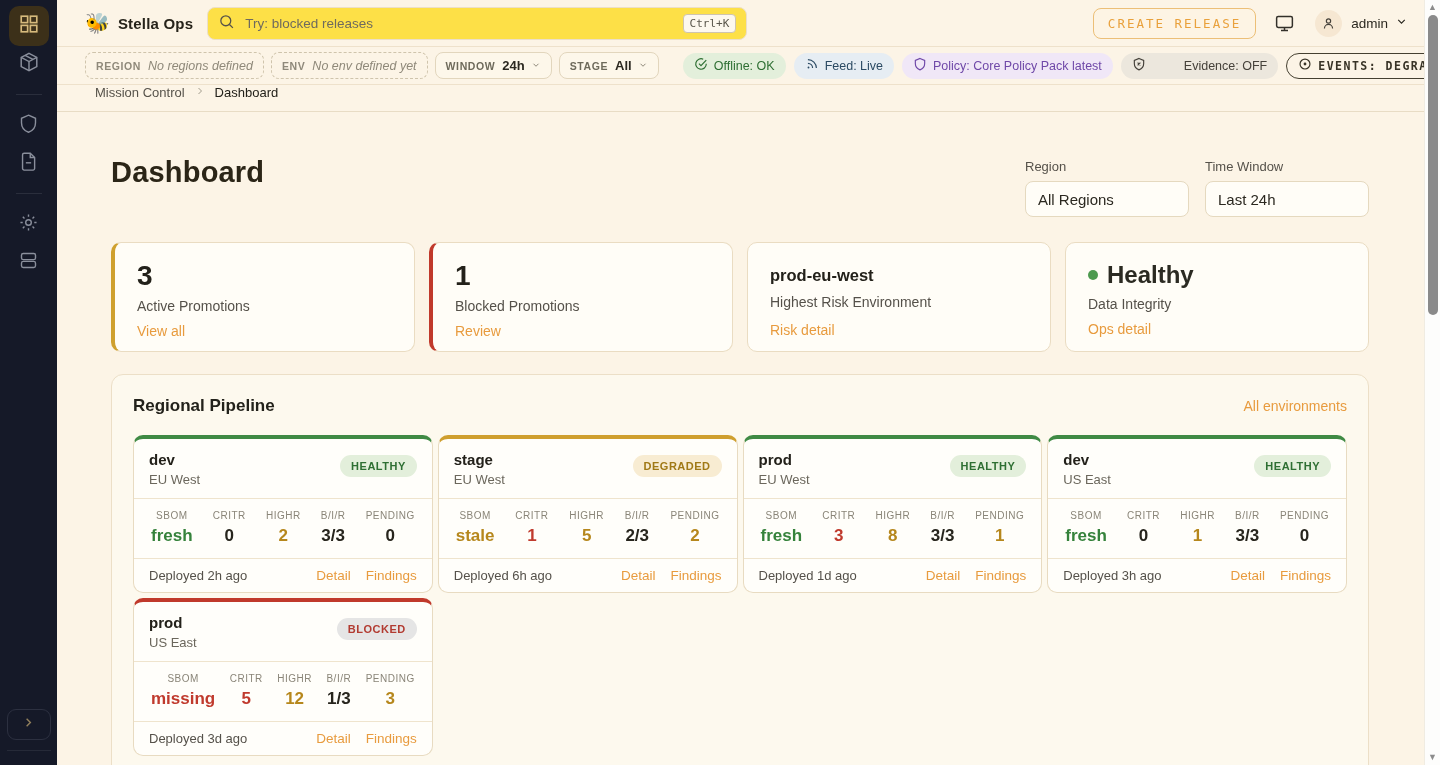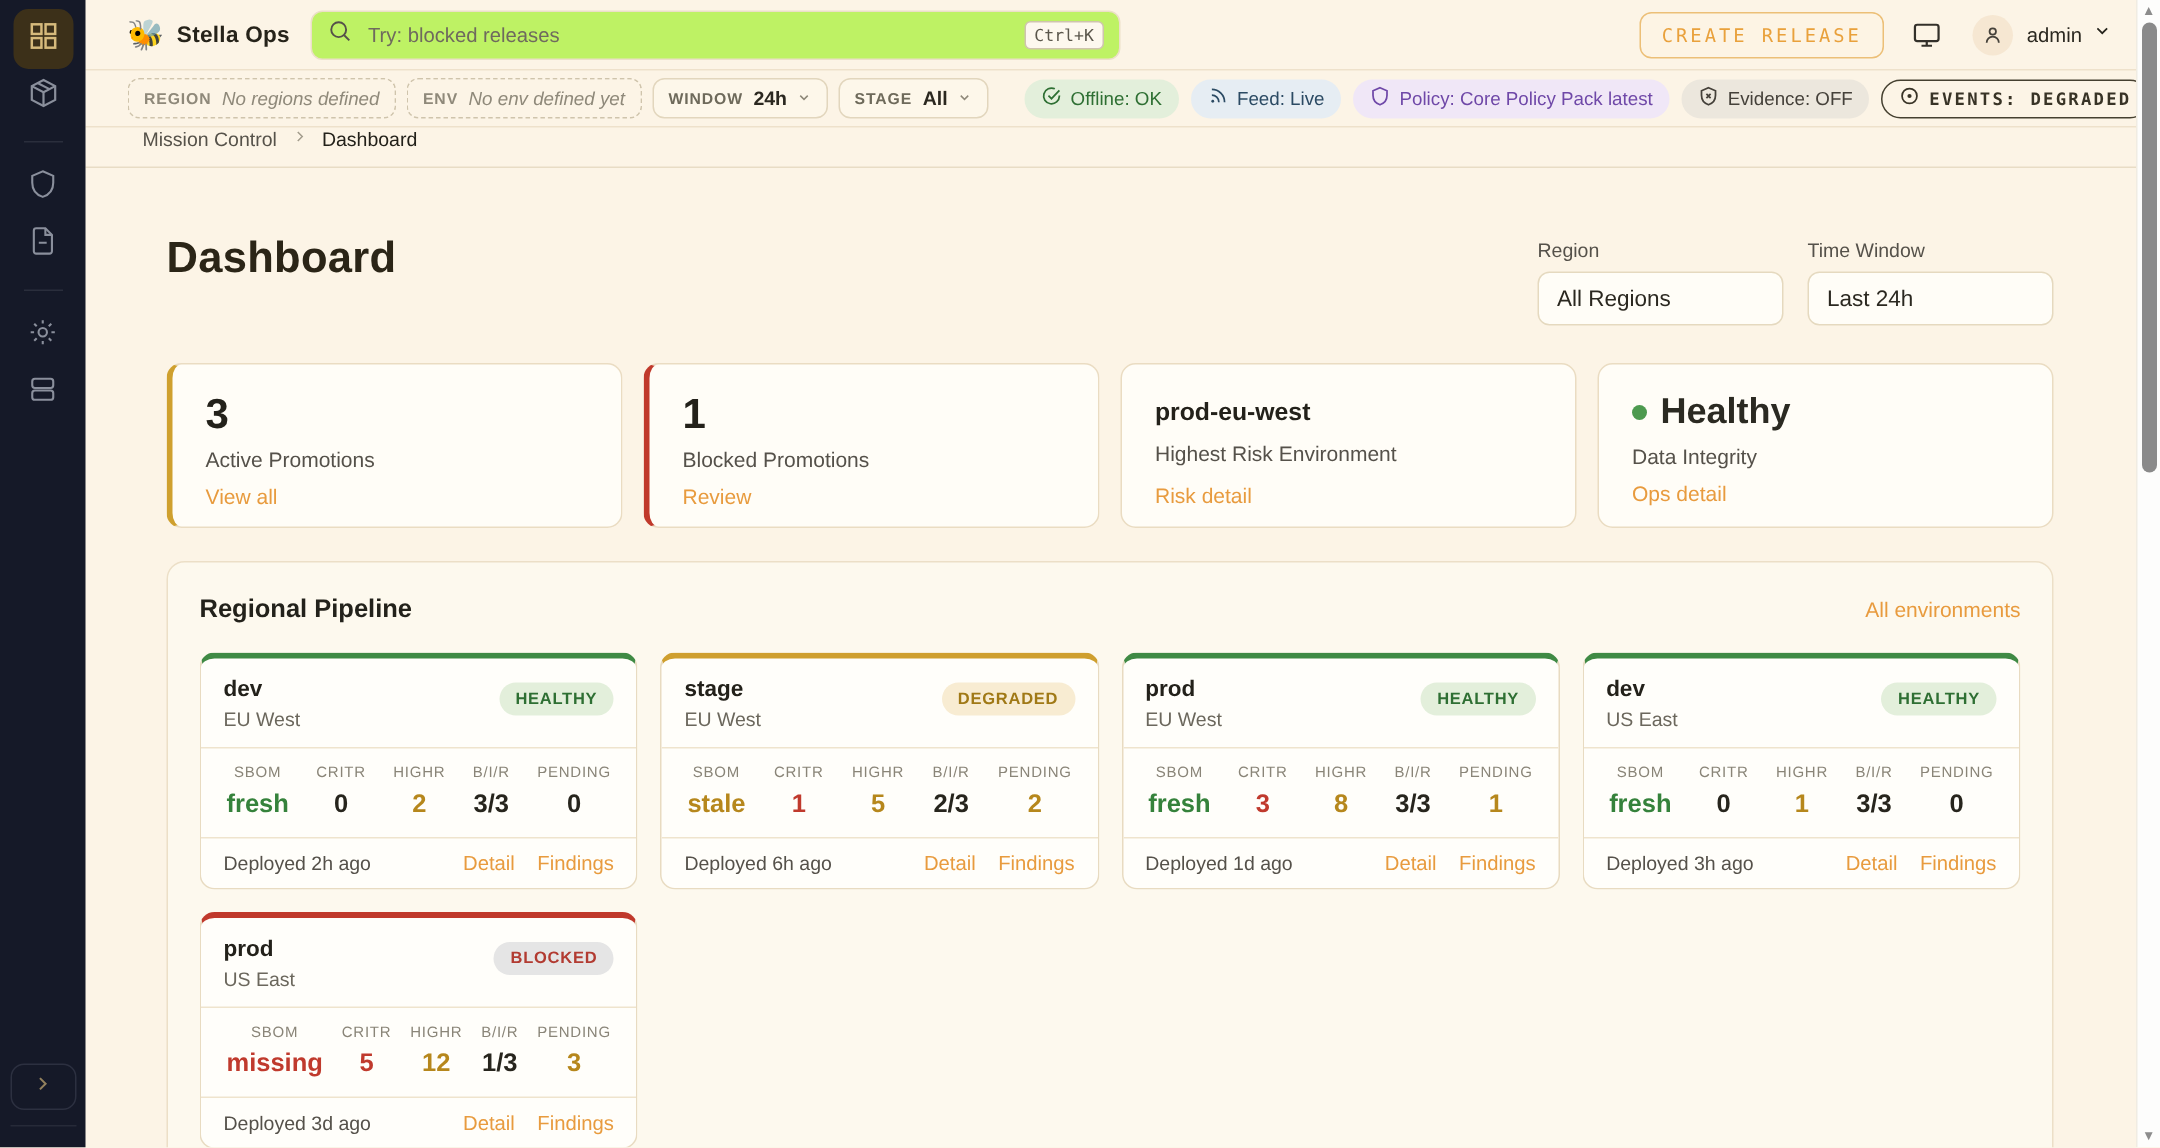--- a/index.html
+++ b/index.html
@@ -17,21 +17,21 @@
   .expand-btn { width:44px; height:31px; border:1px solid #2c3040; border-radius:9px; display:flex; align-items:center; justify-content:center; color:#93815d; cursor:pointer; margin-bottom:10px; }
   .sidebar-bottom-divider { width:44px; height:1px; background:#262a38; }
 
   
   .main { flex:1; display:flex; flex-direction:column; min-width:0; }
 
   
   .topbar { height:47px; display:flex; align-items:center; padding:0 16px 0 28px; border-bottom:1px solid #eee1cb; flex-shrink:0; }
   .logo { font-size:20px; margin-right:8px; }
   .brand { font-size:15px; font-weight:bold; color:#26231a; letter-spacing:.2px; margin-right:14px; }
-  .search { flex:0 0 540px; height:33px; background:#bef264; border:1px solid #ecdfc8; border-radius:8px; display:flex; align-items:center; padding:0 10px; }
+  .search { flex:0 0 540px; height:33px; background:#fde047; border:1px solid #ecdfc8; border-radius:8px; display:flex; align-items:center; padding:0 10px; }
   .search svg { color:#55514a; flex-shrink:0; }
   .search-ph { margin-left:10px; font-size:13.5px; color:#6f6a5e; flex:1; }
   .kbd { font-family:"DejaVu Sans Mono", monospace; font-size:11px; color:#5a564b; background:#fdf8ee; border:1px solid #cfc4ae; border-radius:4px; padding:2px 6px; }
   .topbar-spacer { flex:1; }
   .create-btn { font-family:"DejaVu Sans Mono", monospace; font-size:12.5px; letter-spacing:2px; color:#e9a13c; background:#fdf4e4; border:1px solid #ecbf77; border-radius:8px; padding:7px 14px; cursor:pointer; margin-right:18px; }
   .win-icon { color:#33302a; margin-right:20px; cursor:pointer; display:flex; }
   .user { display:flex; align-items:center; cursor:pointer; }
   .avatar { width:27px; height:27px; border-radius:50%; background:#f6e7d2; display:flex; align-items:center; justify-content:center; color:#45413a; margin-right:9px; }
   .user-name { font-size:13.5px; color:#2b2820; margin-right:7px; }
 
@@ -44,21 +44,21 @@
   .ctx-pill.solid { border:1px solid #e2d6bd; background:#fdf7ea; }
   .ctx-pill.solid .ctx-label { color:#6e6a5b; }
   .ctx-pill.solid .ctx-value { font-weight:bold; font-size:13px; color:#2b2820; }
   .ctx-pill.solid .mini-chev { color:#8f897a; margin-left:6px; }
   .ctx-divider { width:1px; height:22px; background:#e3d7bf; margin:0 12px 0 5px; }
   .status-pill { display:flex; align-items:center; height:26px; border-radius:13px; padding:0 11px; margin-right:8px; font-size:12.5px; font-weight:500; }
   .status-pill svg { margin-right:6px; flex-shrink:0; }
   .pill-green { background:#e3efdb; color:#2e6f33; }
   .pill-blue { background:#e6edf3; color:#2b4a63; }
   .pill-purple { background:#f0e7f7; color:#6f48a8; }
-  .pill-gray { background:#ece7dd; color:#45413a; }
+  .pill-gray { background:#ece7dd; color:#45413a;gap:32px; }
   .pill-outline { background:transparent; border:1.5px solid #454030; color:#383326; font-family:"DejaVu Sans Mono", monospace; font-size:11.5px; letter-spacing:1.5px; font-weight:bold; }
 
   
   .breadcrumb { height:27px; display:flex; align-items:flex-start; padding:0 28px 0 38px; border-bottom:1px solid #e8dcc5; font-size:13px; flex-shrink:0; }
   .bc-parent { color:#56524a; cursor:pointer; }
   .bc-sep { color:#a39d8d; margin:0 9px; display:flex; }
   .bc-current { color:#23211a; }
 
   
   .content { flex:1; padding:44px 55px 0 54px; overflow:hidden; }
@@ -81,21 +81,21 @@
   .stat-health-text { font-size:24px; font-weight:bold; color:#2b2a22; line-height:1.1; }
   .stat-label { font-size:14px; color:#55514a; margin-top:8px; }
   .stat-link { font-size:14px; color:#e89b3e; margin-top:9px; display:inline-block; cursor:pointer; text-decoration:none; }
   .stat-card .mt-fix { margin-top:12px; }
 
   
   .panel { margin-top:22px; background:#fdf9ee; border:1px solid #ecdfc7; border-radius:12px; padding:21px 21px 24px; }
   .panel-head { display:flex; justify-content:space-between; align-items:center; }
   .panel-title { font-size:17px; font-weight:bold; color:#23221b; }
   .panel-link { font-size:14px; color:#e89b3e; cursor:pointer; }
-  .pipe-grid { display:grid; grid-template-columns:repeat(4,1fr); gap:15px; margin-top:19px; }
+  .pipe-grid { display:grid; grid-template-columns:repeat(4,1fr); gap:5px; margin-top:19px; }
   .pipe-card { background:#fffefa; border:1px solid #e8dbc1; border-radius:10px; border-top-width:4px; overflow:hidden; }
   .pipe-card.status-healthy { border-top-color:#3f8a44; }
   .pipe-card.status-degraded { border-top-color:#cf9f2e; }
   .pipe-card.status-blocked { border-top-color:#c0392b; }
   .pipe-head { display:flex; justify-content:space-between; padding:12px 15px 11px; }
   .pipe-env { font-size:15px; font-weight:bold; color:#23211a; }
   .pipe-region { font-size:13px; color:#6b675c; margin-top:4px; }
   .badge { font-size:11px; font-weight:bold; letter-spacing:.5px; border-radius:12px; padding:5px 11px; height:fit-content; margin-top:4px; }
   .badge.status-healthy { background:#e3efdb; color:#2e6f33; }
   .badge.status-degraded { background:#f8ecd2; color:#a07916; }

